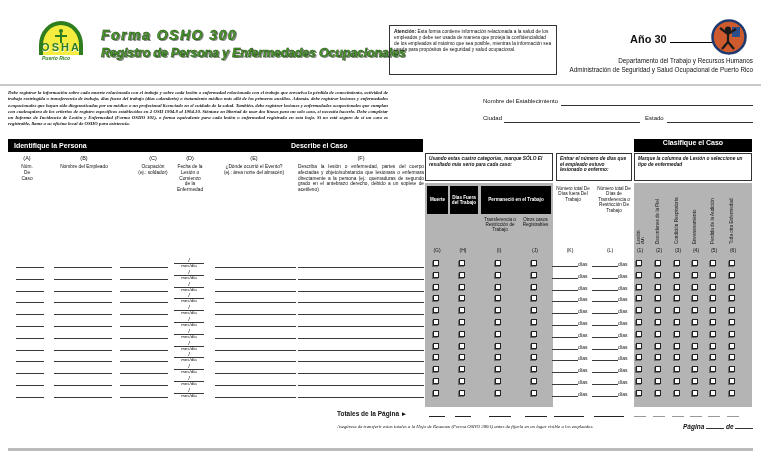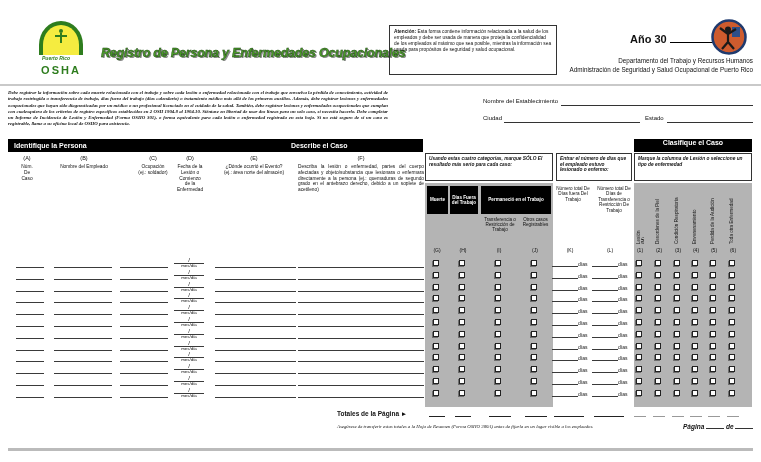--- a/index.html
+++ b/index.html
@@ -6,21 +6,21 @@
   html,body { width:761px; height:462px; background:#fff; font-family:"Liberation Sans", sans-serif; color:#111; }
   #form { position:absolute; left:0; top:0; width:761px; height:462px; background:#fff; overflow:hidden; }
 
   
   .logo { position:absolute; left:30px; top:21px; width:62px; height:56px; }
   .logo-arch { position:absolute; left:9px; top:0; width:44px; height:34px; background:#f5ec40; border:4px solid #2e7d1e; border-bottom:none; border-radius:50% 50% 0 0 / 70% 70% 0 0; }
   .logo-figure { position:absolute; left:28px; top:8px; width:6px; height:16px; }
   .logo-figure .head { position:absolute; left:1px; top:0; width:4px; height:4px; border-radius:50%; background:#2e7d1e; }
   .logo-figure .bod { position:absolute; left:2px; top:4px; width:2px; height:10px; background:#2e7d1e; }
   .logo-figure .arms { position:absolute; left:-3px; top:6px; width:12px; height:2px; background:#2e7d1e; }
-  .logo-osha { position:absolute; left:0; top:20px; width:62px; text-align:center; font-size:11px; font-weight:900; letter-spacing:2px; color:#2e7d1e; text-shadow:0.5px 0.5px 0 #fff;margin-top:23px; }
+  .logo-osha { position:absolute; left:0; top:20px; width:62px; text-align:center; font-size:11px; font-weight:900; letter-spacing:2px; color:#2e7d1e; text-shadow:0.5px 0.5px 0 #fff; }
   .logo-pr { position:absolute; left:12px; top:34px; font-size:5px; font-weight:bold; font-style:italic; color:#2e7d1e; }
 
   .title1 { position:absolute; left:101px; top:27px; font-size:14px; font-weight:900; font-style:italic; letter-spacing:1.5px; color:#4a9a28; -webkit-text-stroke:0.4px #17400d; text-shadow:1.4px 1.4px 0 #8a8a8a; }
   .title2 { position:absolute; left:101px; top:46px; font-size:12.5px; font-weight:900; font-style:italic; letter-spacing:-0.2px; color:#4a9a28; -webkit-text-stroke:0.4px #17400d; text-shadow:1.4px 1.4px 0 #8a8a8a; }
 
   .attention { position:absolute; left:389px; top:25px; width:168px; height:50px; border:1px solid #333; padding:3px 4px; font-size:4.8px; line-height:6px; overflow:hidden; }
   .att-label { font-weight:bold; }
   .year { position:absolute; left:630px; top:33px; font-size:11px; font-weight:bold; }
   .year-line { display:inline-block; width:44px; height:10px; border-bottom:1.5px solid #000; }
   .seal { position:absolute; left:711px; top:19px; }
@@ -86,20 +86,21 @@
     <div class="logo-arch"></div>
     <div class="logo-figure">
       <span class="head"></span>
         <span class="bod"></span>
         <span class="arms"></span>
     </div>
     <div class="logo-osha">OSHA</div>
     <div class="logo-pr">Puerto Rico</div>
   </div>
 
+  <div class="title1">Forma OSHO 300</div>
   <div class="title2">Registro de Persona y Enfermedades Ocupacionales</div>
 
   <div class="attention">
     <span class="att-label">Atención:</span><span> Esta forma contiene información relacionada a la salud de los empleados y debe ser usada de manera que proteja la confidencialidad de los empleados al máximo que sea posible, mientras la información sea usada para propósitos de seguridad y salud ocupacional.</span>
   </div>
 
   <div class="year">
     <span>Año 30</span>
     <span class="year-line"></span>
   </div>

